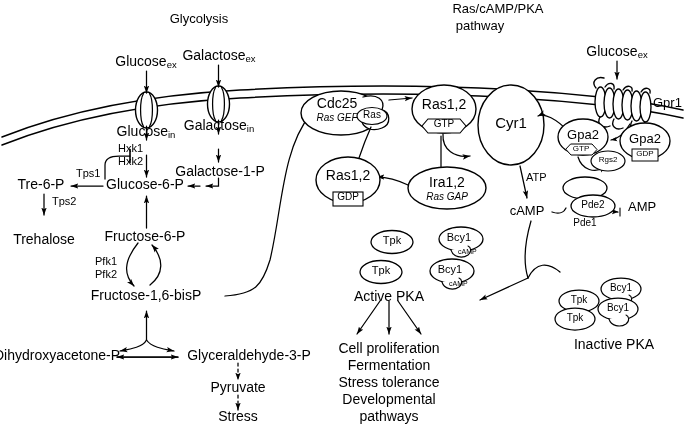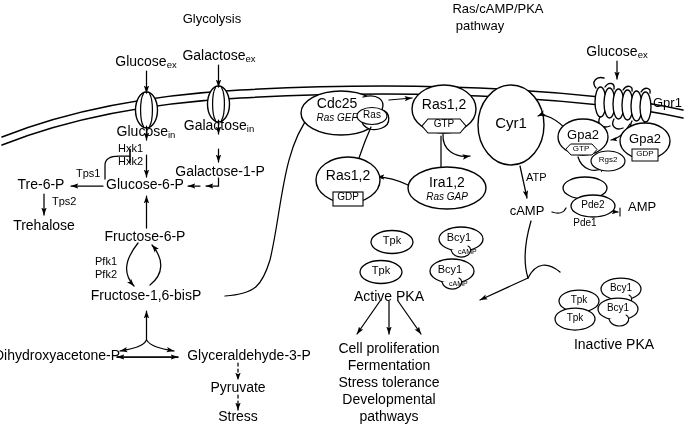--- a/index.html
+++ b/index.html
@@ -226,21 +226,21 @@
         <path d="M609,319 C611,326 620,328 626,324 C630,321 629,316 626,315" fill="#fff" stroke="#000" stroke-width="1.05"></path>
 
         <ellipse cx="579" cy="301" rx="20" ry="11" fill="#fff" stroke="#000" stroke-width="1.25"></ellipse>
 
         <ellipse cx="575" cy="319" rx="20" ry="11" fill="#fff" stroke="#000" stroke-width="1.25"></ellipse>
       </g>
 
     </g>
   </svg>
 
-  <div class="lbl f13 ctr" style="left:199px; top:12px;margin-left:13px;">Glycolysis</div>
+  <div class="lbl f13 ctr" style="left:199px; top:12px;">Glycolysis</div>
   <div class="lbl f13 ctr" style="left:498px; top:2px;">Ras/cAMP/PKA</div>
   <div class="lbl f13 ctr" style="left:480px; top:19px;">pathway</div>
 
   <div class="lbl f14 ctr" style="left:146px; top:54px;">
     <span>Glucose</span><sub class="sb">ex</sub>
   </div>
   <div class="lbl f14 ctr" style="left:219px; top:48px;">
     <span>Galactose</span><sub class="sb">ex</sub>
   </div>
   <div class="lbl f14 ctr" style="left:617px; top:44px;">
@@ -255,21 +255,21 @@
   </div>
   <div class="lbl f14 ctr" style="left:220px; top:164px;">Galactose-1-P</div>
 
   <div class="lbl f11" style="left:118px; top:143px;">Hxk1</div>
   <div class="lbl f11" style="left:118px; top:156px;">Hxk2</div>
 
   <div class="lbl f11" style="left:76px; top:168px;">Tps1</div>
   <div class="lbl f11" style="left:52px; top:196px;">Tps2</div>
 
   <div class="lbl f14 ctr" style="left:41px; top:177px;">Tre-6-P</div>
-  <div class="lbl f14 ctr" style="left:44px; top:218px;">Trehalose</div>
+  <div class="lbl f14 ctr" style="left:44px; top:232px;">Trehalose</div>
 
   <div class="lbl f14 ctr" style="left:145px; top:177px;">Glucose-6-P</div>
   <div class="lbl f14 ctr" style="left:145px; top:229px;">Fructose-6-P</div>
 
   <div class="lbl f11" style="left:95px; top:256px;">Pfk1</div>
   <div class="lbl f11" style="left:95px; top:269px;">Pfk2</div>
 
   <div class="lbl f14 ctr" style="left:146px; top:288px;">Fructose-1,6-bisP</div>
 
   <div class="lbl f14 ctr" style="left:57px; top:348px;">Dihydroxyacetone-P</div>

